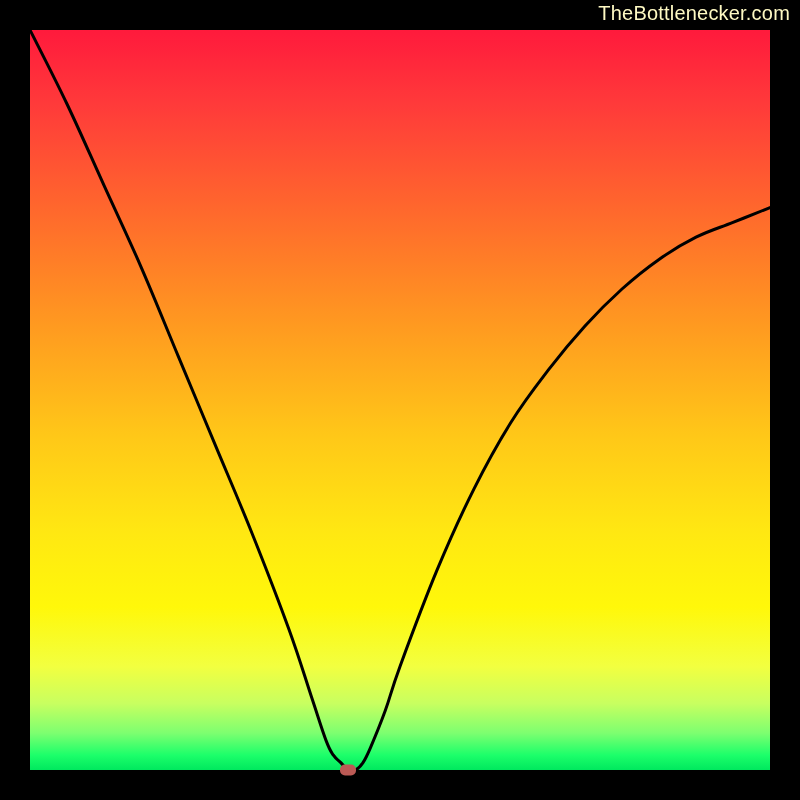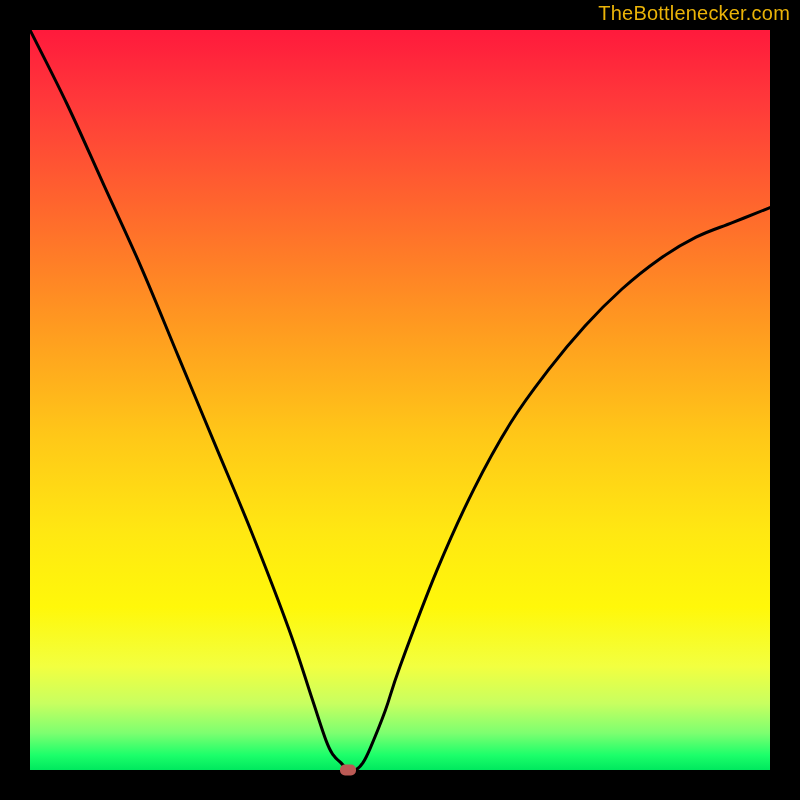--- a/index.html
+++ b/index.html
@@ -14,21 +14,21 @@
   .frame {
     position: relative;
     width: 800px;
     height: 800px;
     background: #000;
   }
   .attribution {
     position: absolute;
     top: 2px;
     right: 10px;
-    color: #eab308;
+    color: #fef9c3;
     font-size: 20px;
     font-weight: 500;
     letter-spacing: 0.2px;
     z-index: 5;
   }
   .plot-area {
     position: absolute;
     left: 30px;
     top: 30px;
     width: 740px;

